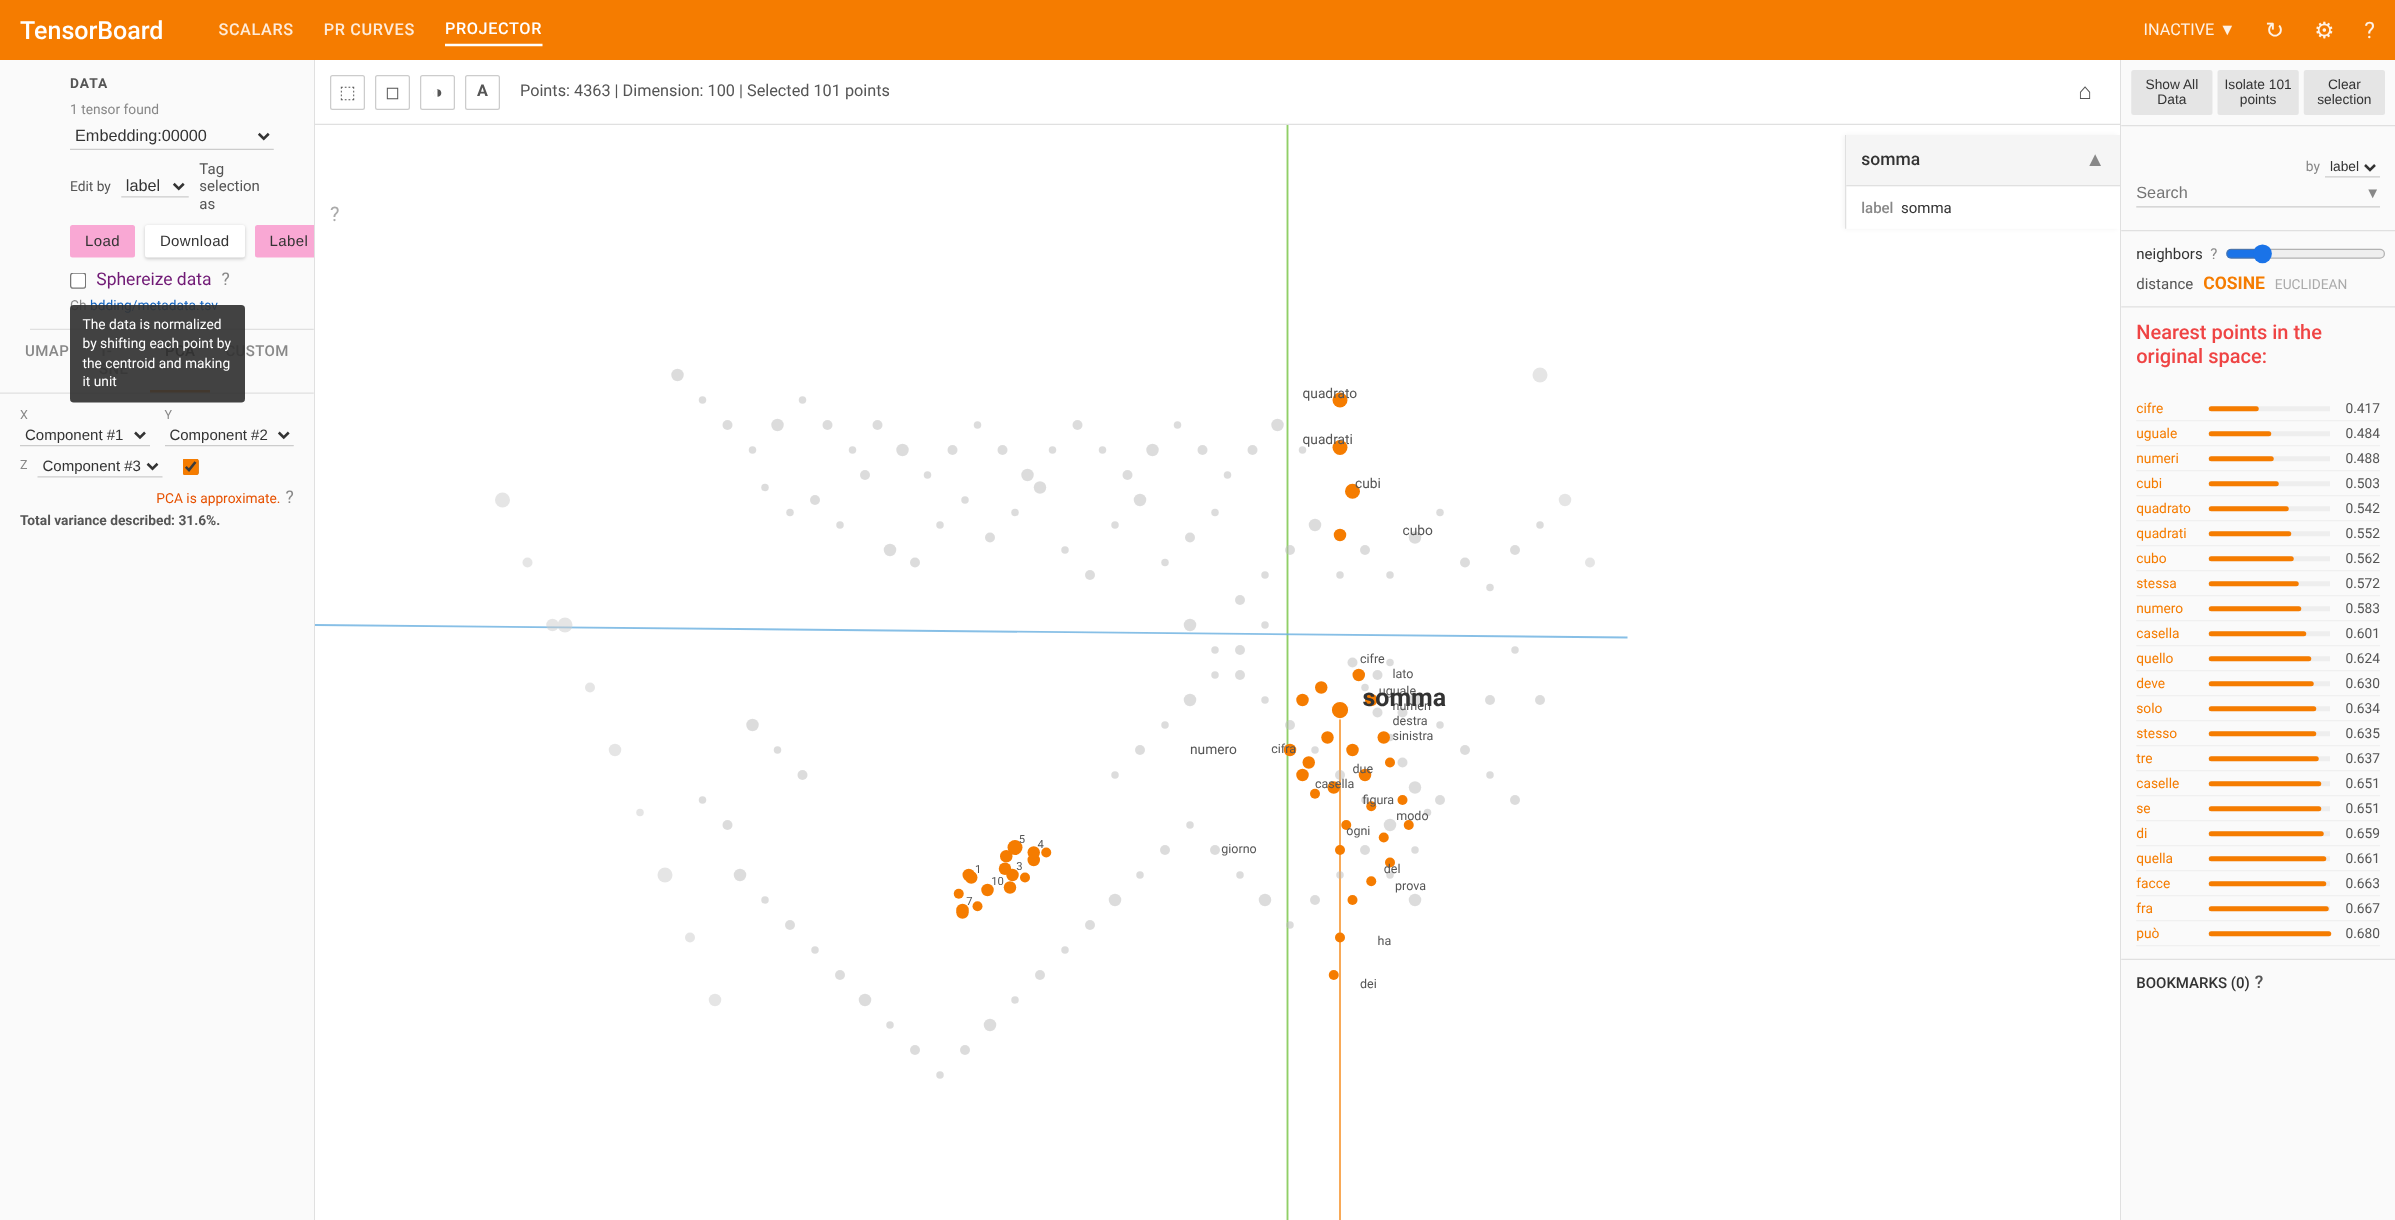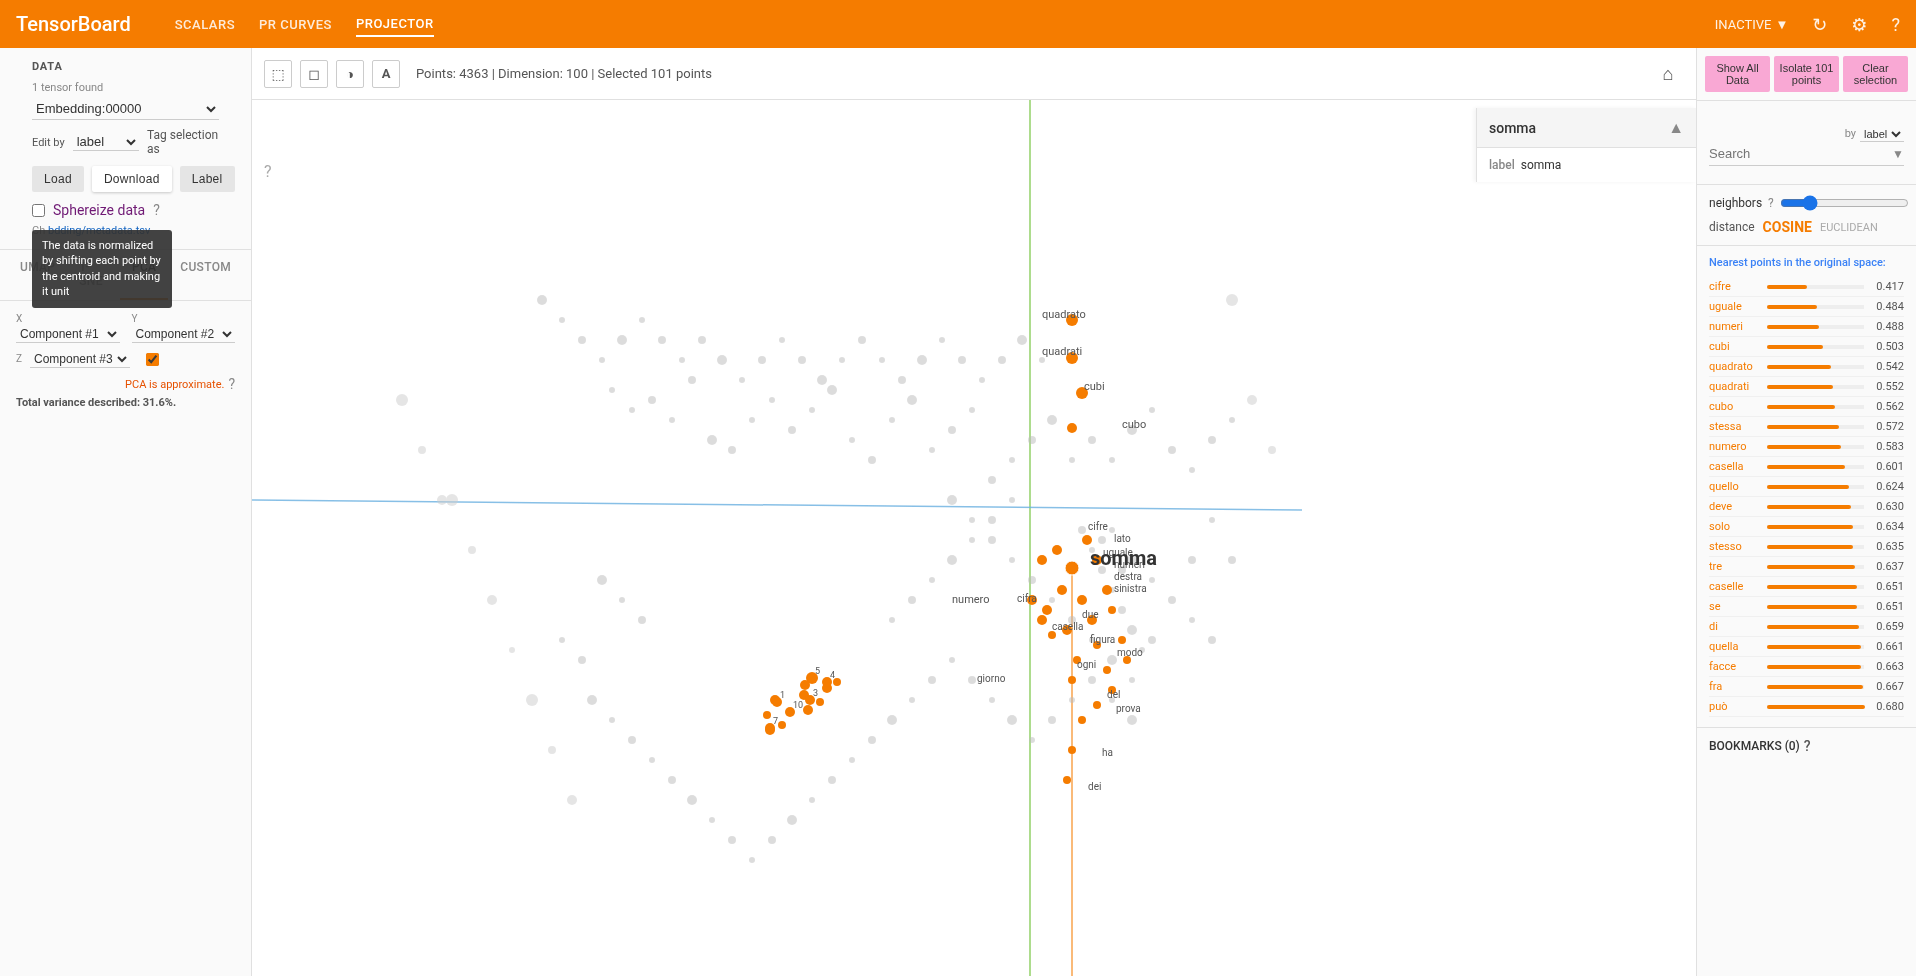--- a/index.html
+++ b/index.html
@@ -55,20 +55,21 @@
       border-right: 1px solid #e0e0e0;
       display: flex;
       flex-direction: column;
       background: #fafafa;
       overflow-y: auto;
       flex-shrink: 0;
     }
     .panel-section {
       padding: 12px 32px;
       border-bottom: 1px solid #e0e0e0;
+      margin-left: 24px;
     }
     .section-title {
       font-size: 11px;
       font-weight: 700;
       color: #555;
       letter-spacing: 0.8px;
       margin-bottom: 8px;
     }
     .tensor-found {
       font-size: 11px;
@@ -119,21 +120,21 @@
     .btn {
       padding: 6px 12px;
       font-size: 12px;
       font-weight: 500;
       border: none;
       border-radius: 2px;
       cursor: pointer;
       letter-spacing: 0.3px;
     }
     .btn-primary {
-      background: #e5e5e5;
+      background: #f9a8d4;
       color: #333;
     }
     .btn-raised {
       background: #fff;
       color: #333;
       box-shadow: 0 1px 3px rgba(0,0,0,0.2);
     }
     .checkbox-row {
       display: flex;
       align-items: center;
@@ -372,21 +373,21 @@
       display: flex;
       padding: 8px;
       gap: 4px;
       border-bottom: 1px solid #e0e0e0;
     }
     .right-btn {
       flex: 1;
       padding: 6px 4px;
       font-size: 11px;
       font-weight: 500;
-      background: #f9a8d4;
+      background: #e5e5e5;
       border: none;
       border-radius: 2px;
       cursor: pointer;
       color: #333;
       text-align: center;
     }
     .right-section {
       padding: 10px 12px;
       border-bottom: 1px solid #e0e0e0;
     }
@@ -462,24 +463,24 @@
       font-weight: 700;
       font-size: 14px;
       cursor: pointer;
     }
     .dist-euclidean {
       color: #aaa;
       font-size: 11px;
       cursor: pointer;
     }
     .nearest-title {
-      font-size: 11px;
-      color: #3b82f6;
+      font-size: 16px;
+      color: #ef4444;
       font-weight: 500;
-      margin-bottom: 8px;
+      margin-bottom: 23px;
     }
     .nn-list {
       list-style: none;
     }
     .nn-item {
       display: flex;
       align-items: center;
       justify-content: space-between;
       padding: 3px 0;
       border-bottom: 1px solid #f0f0f0;

